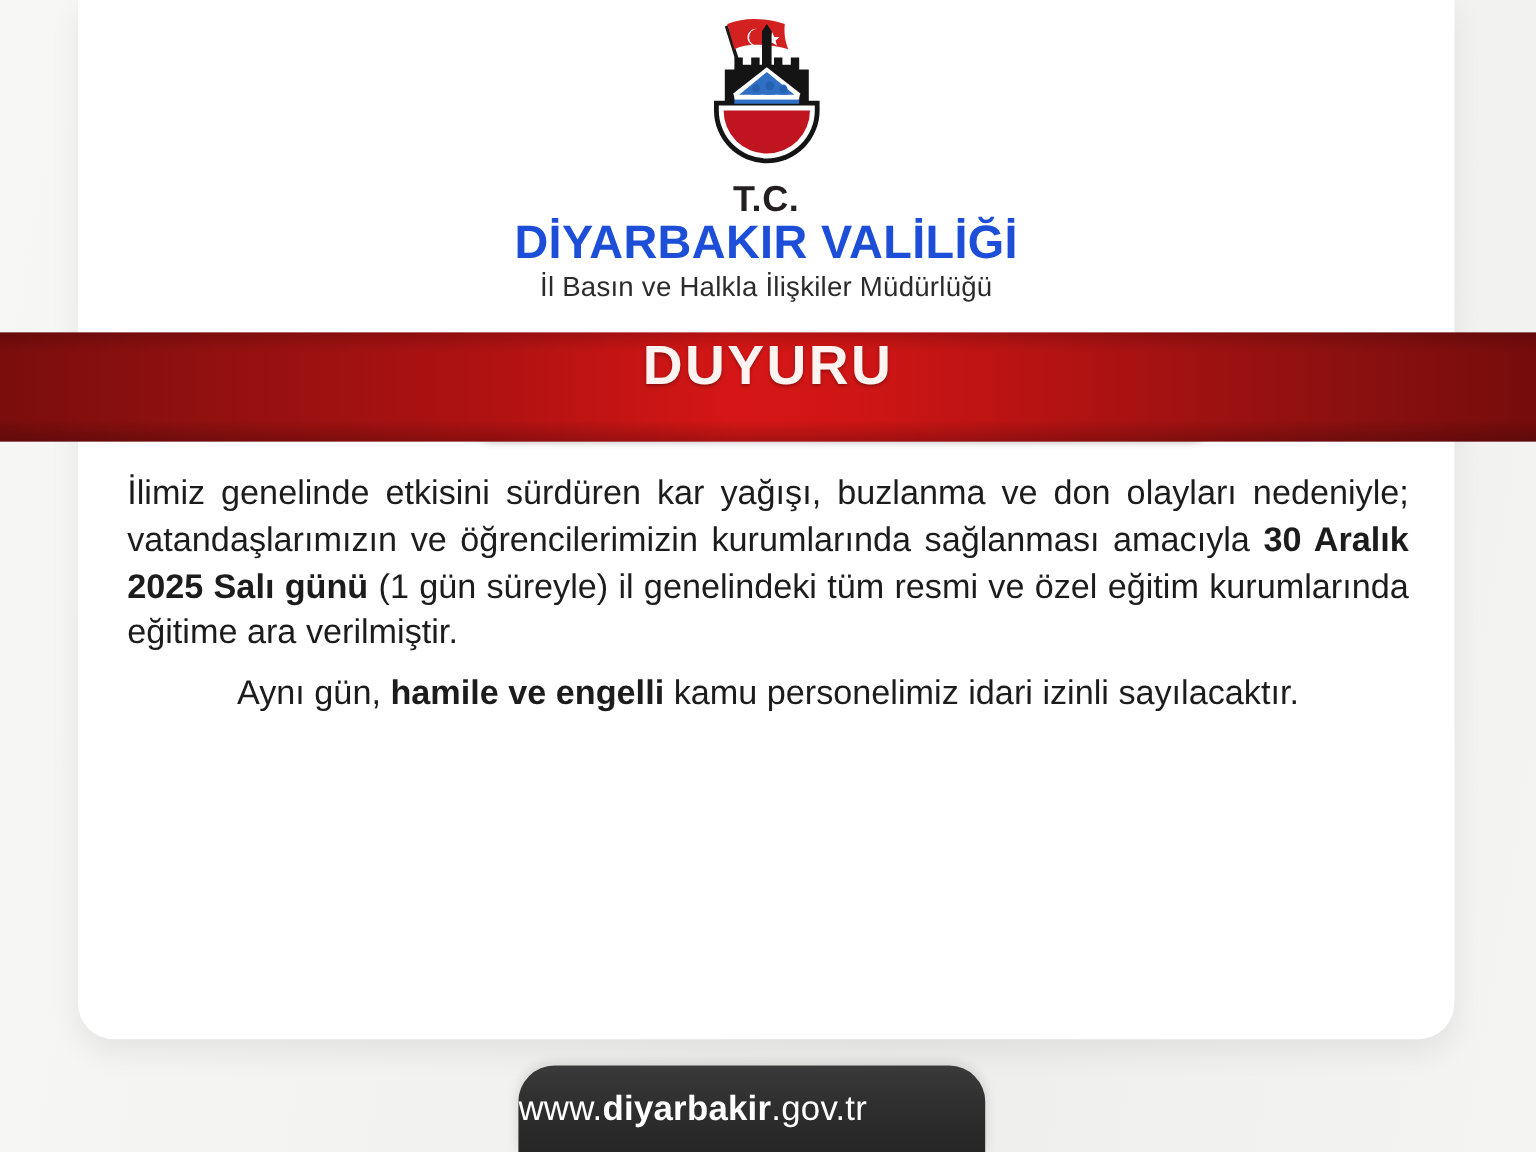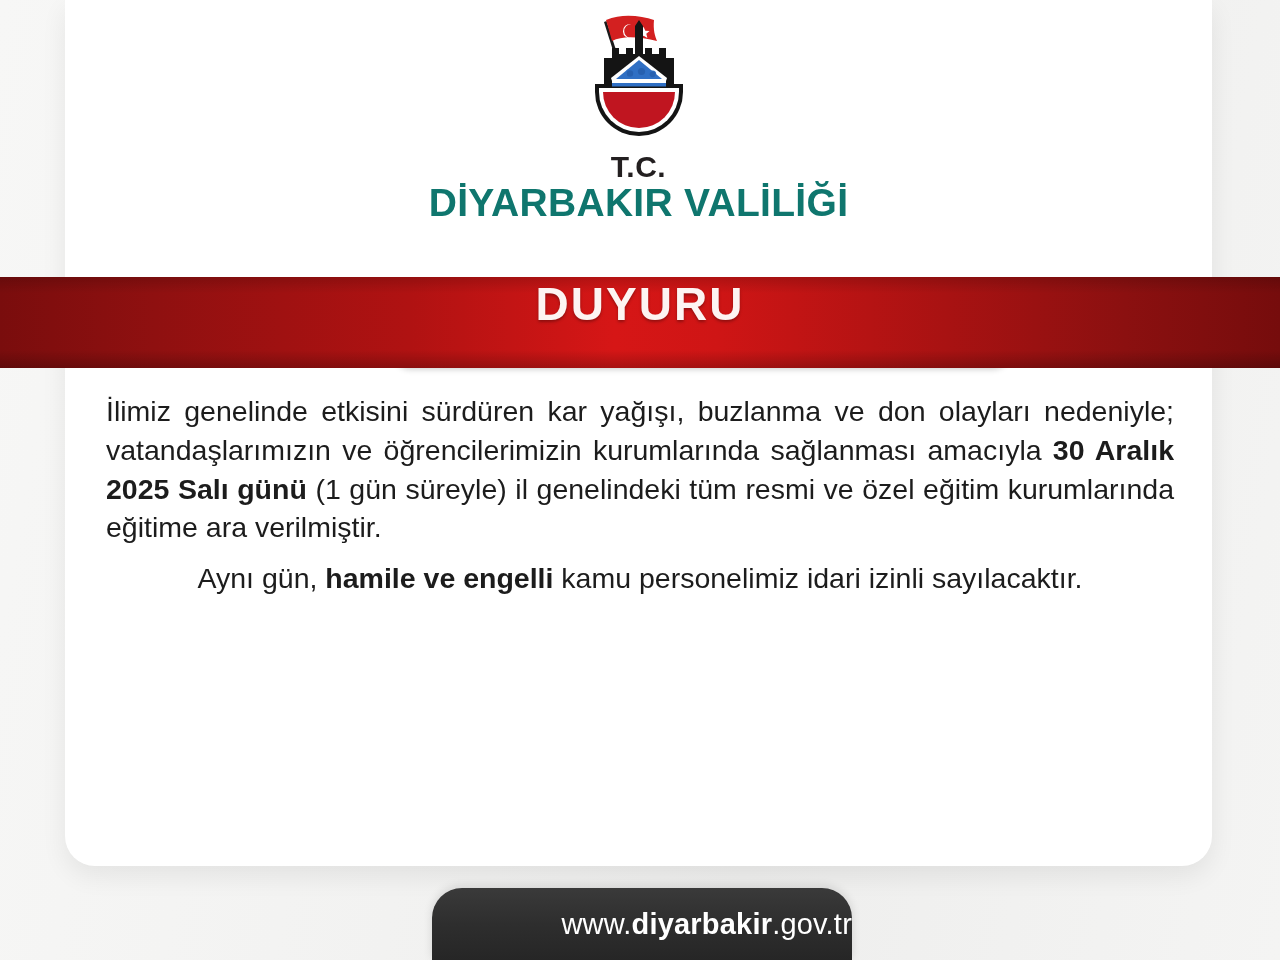--- a/index.html
+++ b/index.html
@@ -57,21 +57,21 @@
     font-size: 30px;
     font-weight: bold;
     color: #231f20;
     letter-spacing: 0.5px;
     line-height: 1;
     margin-top: 2px;
   }
   .org-line-2 {
     font-size: 39px;
     font-weight: bold;
-    color: #0f766e;
+    color: #1d4ed8;
     letter-spacing: 0.3px;
     line-height: 1.06;
   }
   .org-line-3 {
     font-size: 23px;
     font-weight: 500;
     color: #2b2b2b;
     letter-spacing: 0.2px;
     line-height: 1.2;
     margin-top: 3px;
@@ -141,28 +141,28 @@
   }
   #para-plain-1, #para-plain-2 {
     text-align: center;
   }
 
   
   #footer-pill {
     position: absolute;
     left: 432px;
     top: 888px;
-    width: 420px;
+    width: 389px;
     height: 72px;
     background: linear-gradient(180deg, #3a3a3a 0%, #2e2e2e 50%, #262626 100%);
     border-top-left-radius: 30px;
     border-top-right-radius: 30px;
     display: flex;
     align-items: center;
-    justify-content: flex-end;
+    justify-content: flex-start;
     z-index: 4;
     box-shadow: 0 -2px 10px rgba(0,0,0,0.12);
   }
   #footer-url {
     color: #ffffff;
     font-size: 29px;
     letter-spacing: 0.2px;
     white-space: nowrap;
   }
   #footer-url .strong {
@@ -211,20 +211,21 @@
         <rect x="33" y="70" width="54" height="3" fill="#ffffff"></rect>
         <rect x="33" y="73" width="54" height="3.5" fill="#2f6fc4"></rect>
 
         <circle cx="51" cy="63.5" r="3.2" fill="#1f54a0" opacity="0.55"></circle>
         <circle cx="62.5" cy="61.5" r="3.6" fill="#1f54a0" opacity="0.55"></circle>
         <circle cx="73.6" cy="64.3" r="2.9" fill="#1f54a0" opacity="0.55"></circle>
       </svg>
 
       <div class="org-line-1">T.C.</div>
       <div class="org-line-2">DİYARBAKIR VALİLİĞİ</div>
+      <div class="org-line-3">İl Basın ve Halkla İlişkiler Müdürlüğü</div>
     </div>
 
     <div id="dark-tab"></div>
   </div>
 
   <div id="banner">
     <span id="banner-title">DUYURU</span>
   </div>
 
   <div id="body-text">

